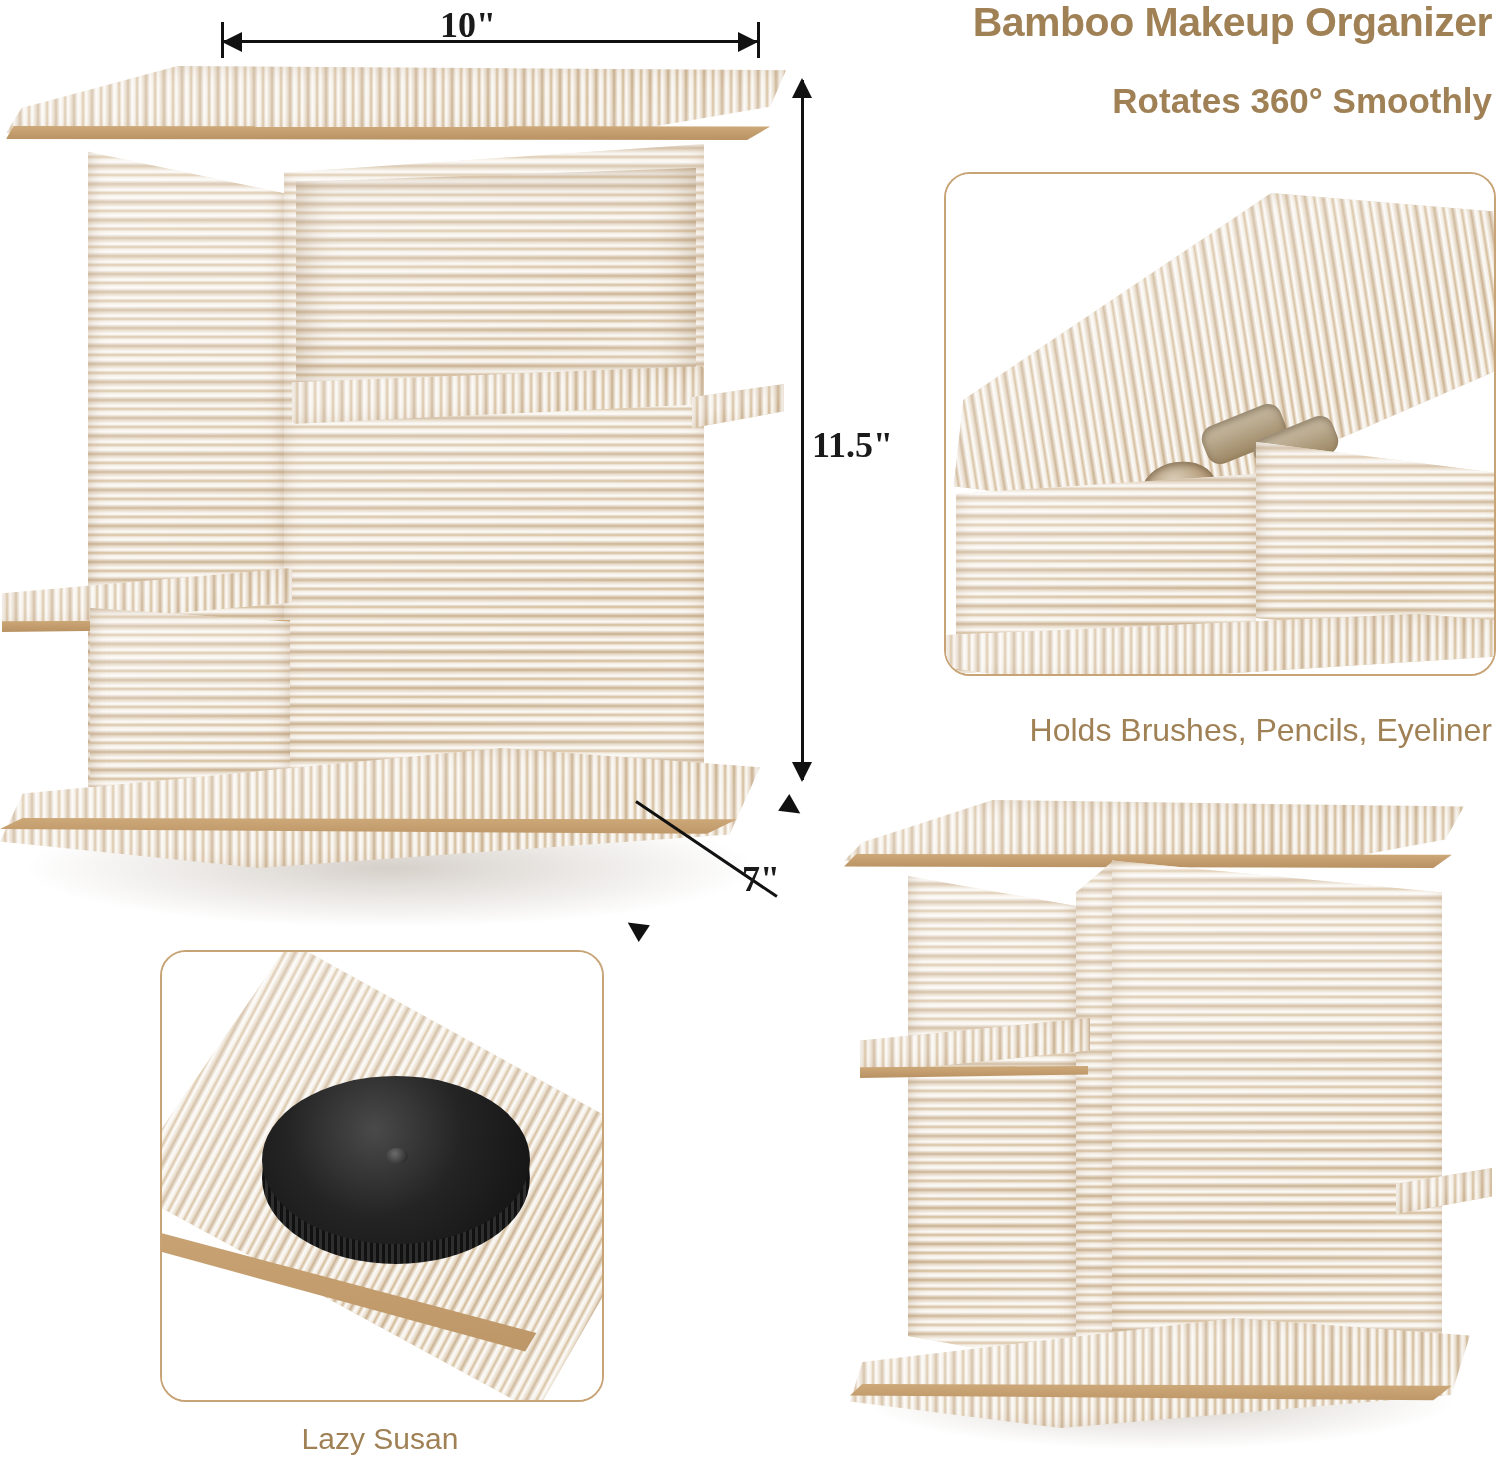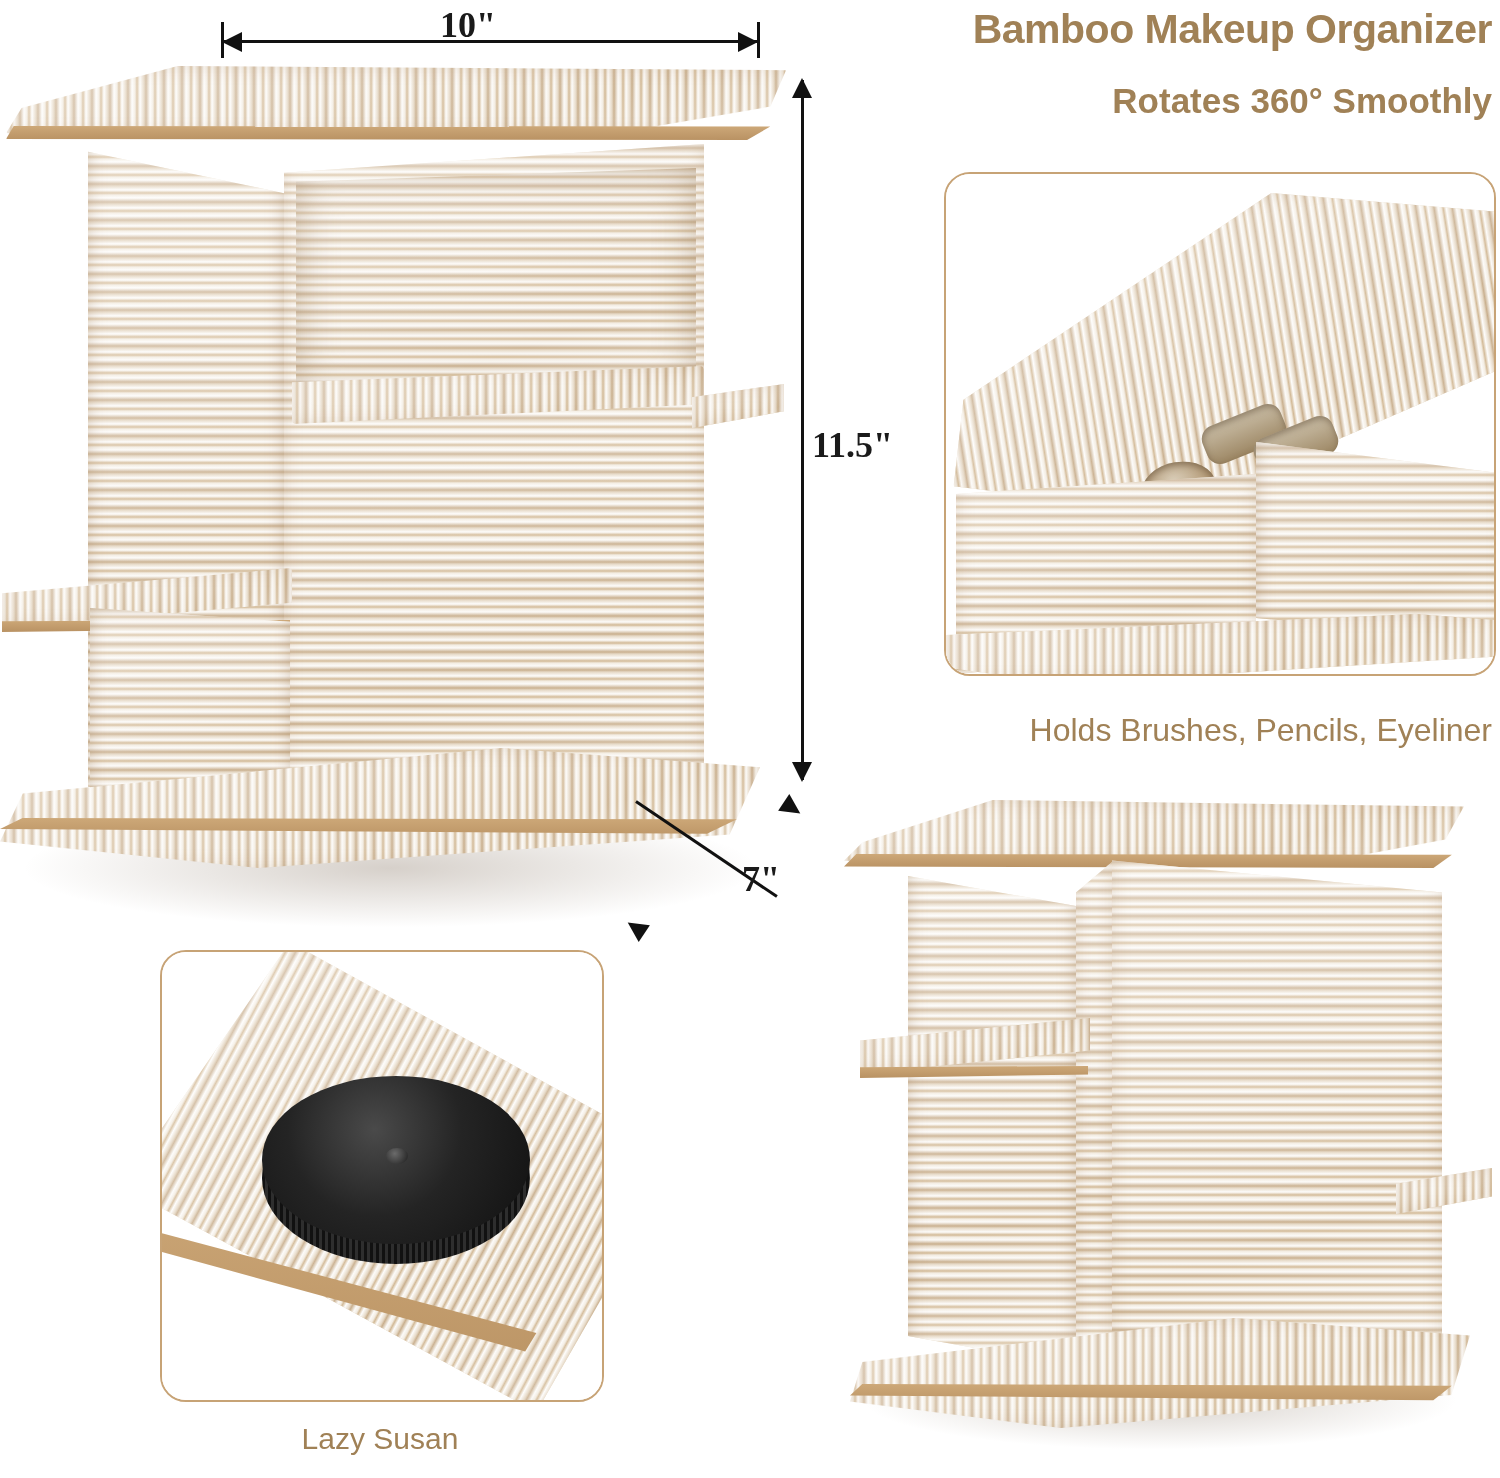--- a/index.html
+++ b/index.html
@@ -12,21 +12,21 @@
     height: 1478px;
     position: relative;
     overflow: hidden;
     font-family: "Liberation Sans", sans-serif;
   }
 
   
   .headline {
     position: absolute;
     left: 612px;
-    top: 7px;
+    top: 0px;
     width: 880px;
     text-align: right;
     font-size: 41px;
     font-weight: bold;
     color: #a08156;
     letter-spacing: -0.5px;
     line-height: 1.1;
   }
   .subhead {
     position: absolute;

